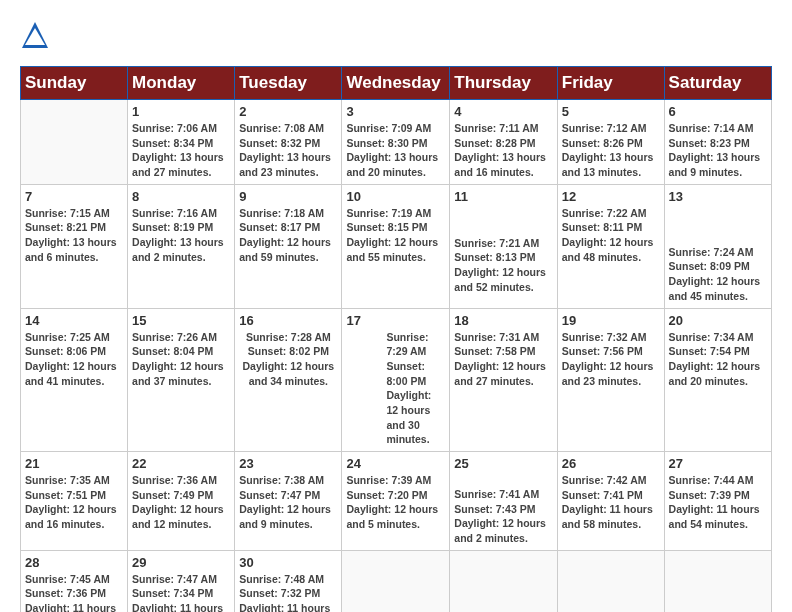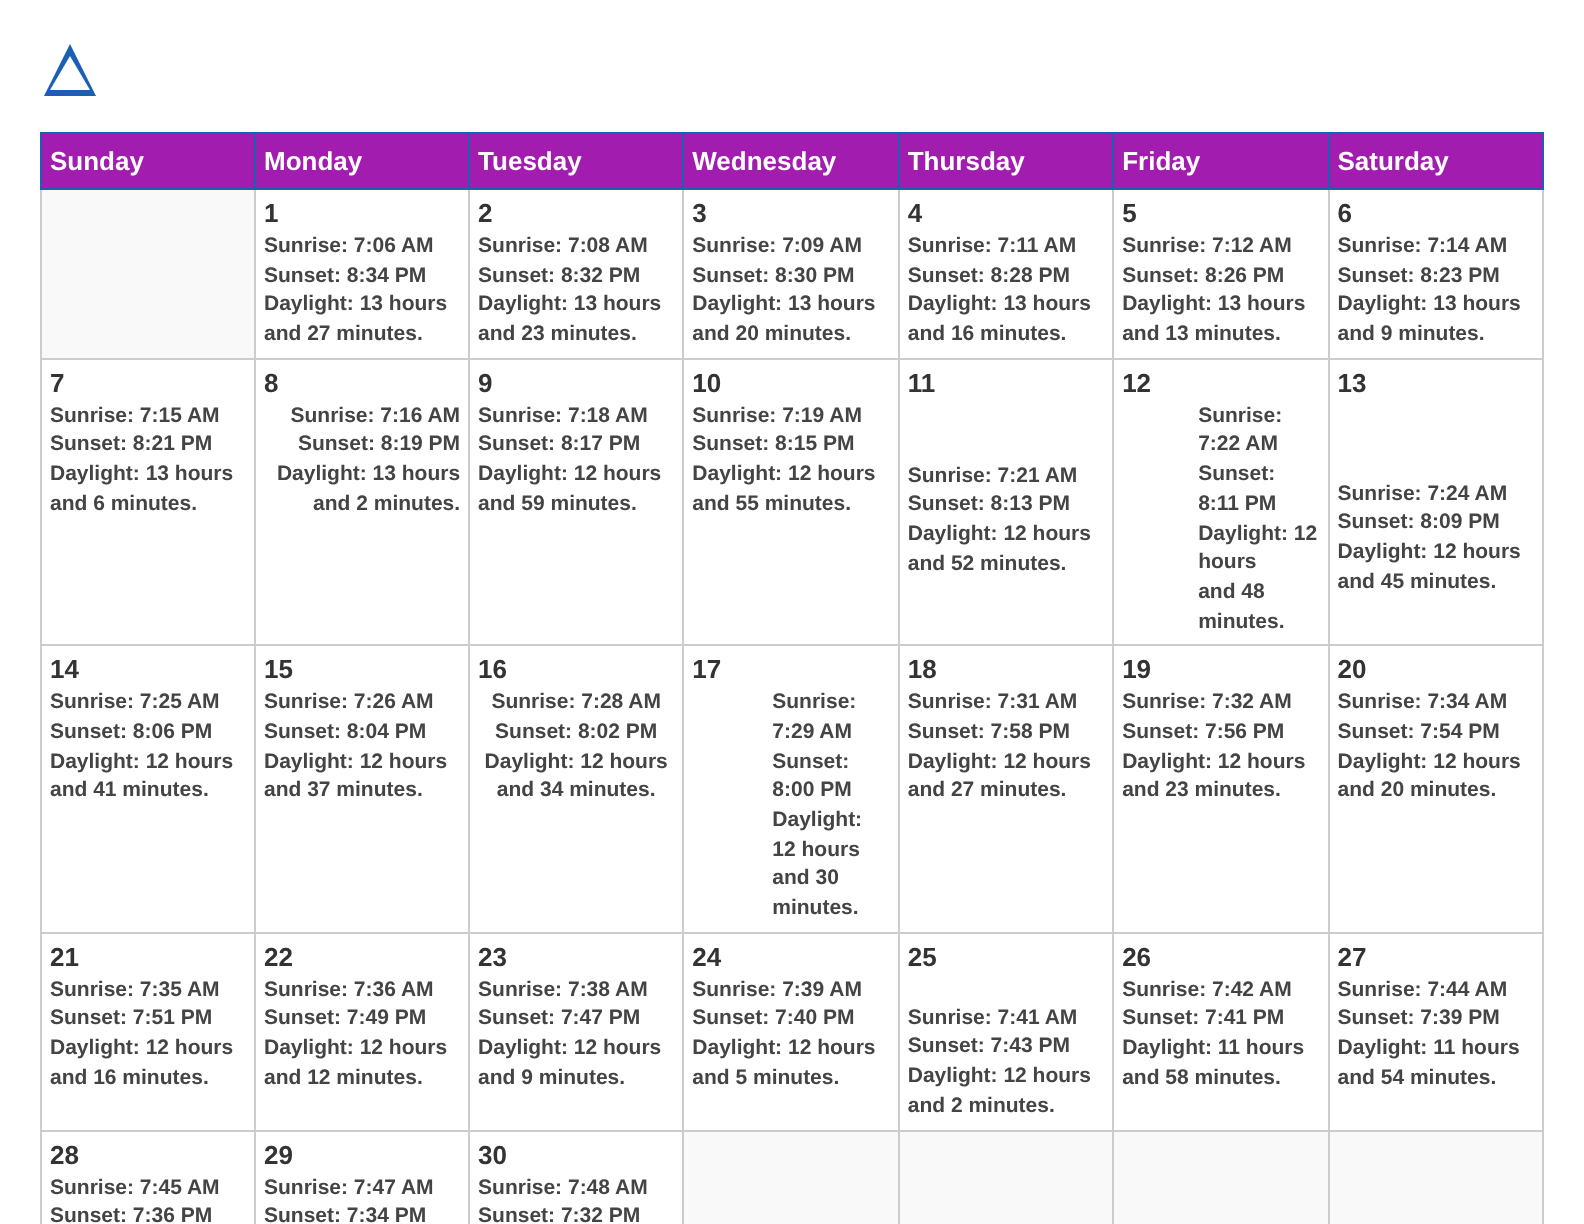--- a/index.html
+++ b/index.html
@@ -51,25 +51,25 @@
     .location {
       font-size: 16px;
       color: #333;
     }
     .calendar {
       width: 100%;
       border-collapse: collapse;
       font-size: 11px;
     }
     .calendar th {
-      background-color: #a21caf;
+      background-color: #7f1d1d;
       color: white;
       padding: 6px 4px;
       text-align: left;
-      font-size: 13px;
+      font-size: 17px;
       font-weight: bold;
       border: 1px solid #1a5fb4;
     }
     .calendar td {
       border: 1px solid #ccc;
       vertical-align: top;
       padding: 4px;
       width: 108px;
       min-height: 80px;
     }
@@ -174,21 +174,21 @@
       <tr>
         <td>
           <span class="day-number">7</span>
           <div class="day-info" style="white-space: pre-line;">Sunrise: 7:15 AM
 Sunset: 8:21 PM
 Daylight: 13 hours
 and 6 minutes.</div>
         </td>
         <td>
           <span class="day-number">8</span>
-          <div class="day-info" style="white-space: pre-line; text-align: right;">Sunrise: 7:16 AM
+          <div class="day-info" style="white-space: pre-line;">Sunrise: 7:16 AM
 Sunset: 8:19 PM
 Daylight: 13 hours
 and 2 minutes.</div>
         </td>
         <td>
           <span class="day-number">9</span>
           <div class="day-info" style="white-space: pre-line;">Sunrise: 7:18 AM
 Sunset: 8:17 PM
 Daylight: 12 hours
 and 59 minutes.</div>
@@ -202,21 +202,21 @@
         </td>
         <td>
           <span class="day-number">11</span>
           <div class="day-info" style="white-space: pre-line; margin-top: 32px;">Sunrise: 7:21 AM
 Sunset: 8:13 PM
 Daylight: 12 hours
 and 52 minutes.</div>
         </td>
         <td>
           <span class="day-number">12</span>
-          <div class="day-info" style="white-space: pre-line; margin-left: 38px;">Sunrise: 7:22 AM
+          <div class="day-info" style="white-space: pre-line;">Sunrise: 7:22 AM
 Sunset: 8:11 PM
 Daylight: 12 hours
 and 48 minutes.</div>
         </td>
         <td>
           <span class="day-number">13</span>
           <div class="day-info" style="white-space: pre-line; margin-top: 41px;">Sunrise: 7:24 AM
 Sunset: 8:09 PM
 Daylight: 12 hours
 and 45 minutes.</div>
@@ -291,21 +291,21 @@
         <td>
           <span class="day-number">23</span>
           <div class="day-info" style="white-space: pre-line;">Sunrise: 7:38 AM
 Sunset: 7:47 PM
 Daylight: 12 hours
 and 9 minutes.</div>
         </td>
         <td>
           <span class="day-number">24</span>
           <div class="day-info" style="white-space: pre-line;">Sunrise: 7:39 AM
-Sunset: 7:40 PM
+Sunset: 7:20 PM
 Daylight: 12 hours
 and 5 minutes.</div>
         </td>
         <td>
           <span class="day-number">25</span>
           <div class="day-info" style="white-space: pre-line; margin-top: 16px;">Sunrise: 7:41 AM
 Sunset: 7:43 PM
 Daylight: 12 hours
 and 2 minutes.</div>
         </td>

